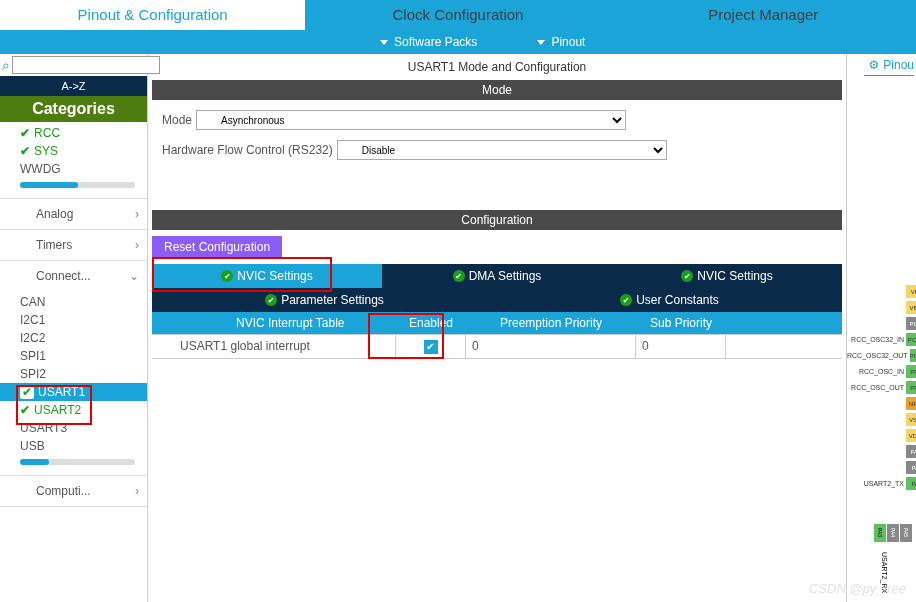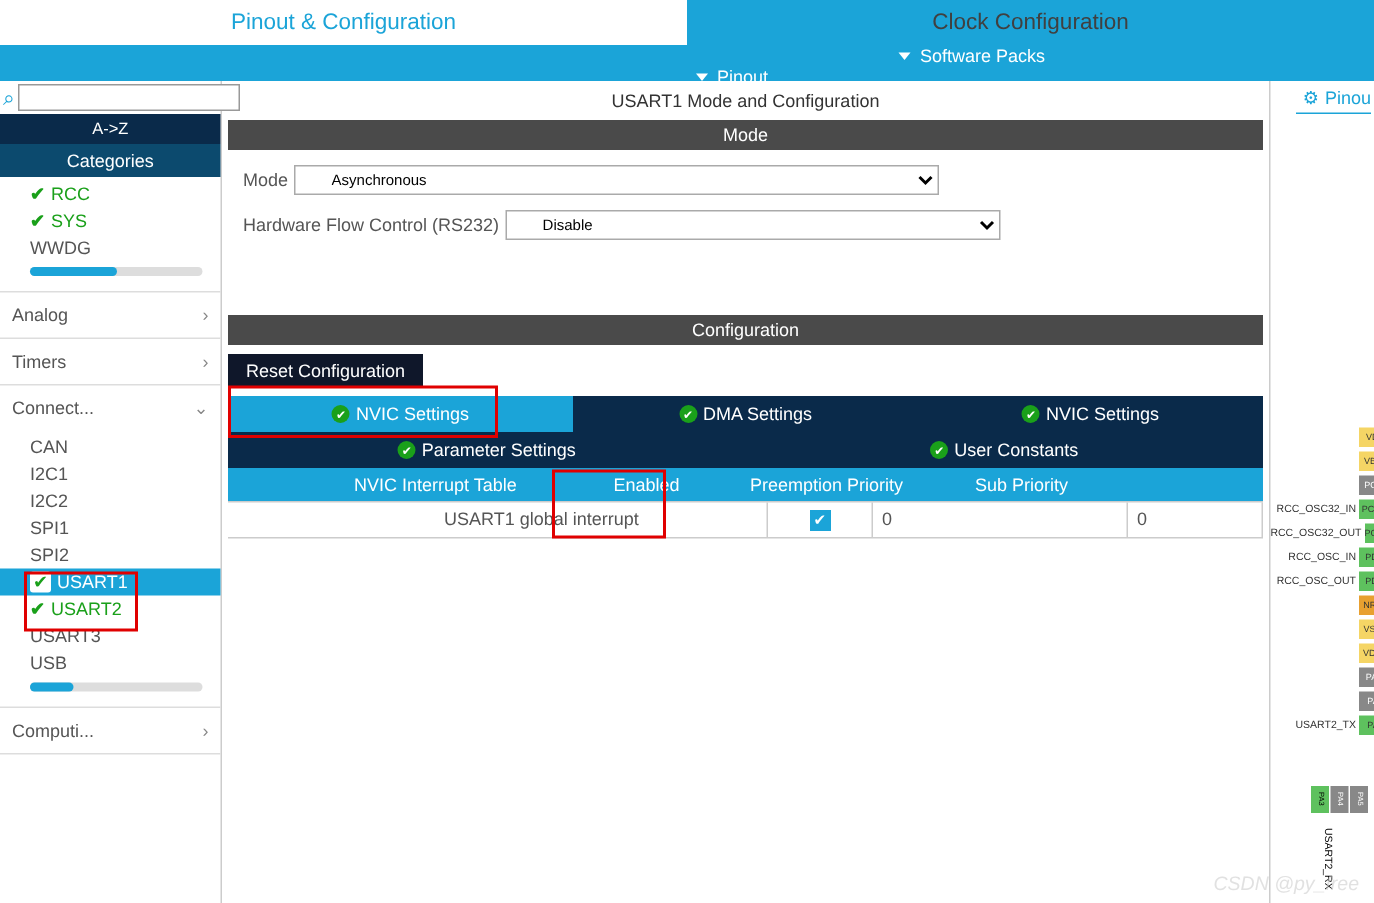--- a/index.html
+++ b/index.html
@@ -2,37 +2,37 @@
 <html><head>
 <meta charset="utf-8">
 <style>
   * { box-sizing: border-box; margin: 0; padding: 0; font-family: Arial, sans-serif; }
   body { width: 916px; height: 602px; background: #fff; font-size: 12px; overflow: hidden; position: relative; }
   
   .top-tabs { display: flex; height: 30px; background: #1ba4d8; }
   .top-tab { flex: 1; text-align: center; line-height: 30px; color: #404040; font-size: 15px; cursor: pointer; }
   .top-tab.active { background: #fff; color: #1ba4d8; }
   
-  .sub-bar { height: 24px; background: #1ba4d8; color: #fff; display: flex; align-items: center; flex-direction: column; }
+  .sub-bar { height: 24px; background: #1ba4d8; color: #fff; display: flex; align-items: center; }
   .sub-item { margin-left: 60px; display: flex; align-items: center; gap: 6px; font-size: 12px; }
   .sub-bar .sub-item:first-child { margin-left: 380px; }
   .chev { width:0;height:0;border-left:4px solid transparent;border-right:4px solid transparent;border-top:5px solid #fff; }
   
   .main { display: flex; height: 548px; }
   
   .left { width: 148px; border-right: 1px solid #ccc; display: flex; flex-direction: column; }
   .search-row { display: flex; align-items: center; gap: 2px; padding: 2px 2px; }
   .search-icon { color: #1ba4d8; font-size: 14px; }
   .search-input { flex: 1; height: 18px; border: 1px solid #999; padding: 0 2px; font-size: 11px; }
   
   .az-tab { background: #0a2a4a; color: #fff; text-align: center; padding: 4px 13px; font-size: 11px; }
-  .cat-tab { background: #0c4a6e; color: #fff; text-align: center; padding: 4px 0; font-size: 12px; }
+  .cat-tab { background: #4d7c0f; color: #fff; text-align: center; padding: 4px 0; font-size: 16px; font-weight: bold; }
   
   .cat-section { border-bottom: 1px solid #ddd; }
-  .cat-header { display: flex; align-items: center; justify-content: space-between; padding: 8px 8px; color: #555; cursor: pointer; font-size: 12px; }
+  .cat-header { display: flex; align-items: center; justify-content: space-between; padding: 8px 8px; color: #555; cursor: pointer; font-size: 12px; margin-left: 28px; }
   .cat-arrow { color: #888; }
   .cat-body { padding: 2px 0; }
   .cat-item { padding: 2px 6px 2px 20px; color: #555; font-size: 12px; cursor: pointer; display: flex; align-items: center; gap: 4px; }
   .cat-item.green { color: #1aa01a; }
   .cat-item .check { color: #1aa01a; font-weight: bold; }
   .cat-item.selected { background: #1ba4d8; color: #fff; }
   .cat-item.selected .check-box { background: #fff; color: #1aa01a; width: 14px; height: 14px; display: inline-flex; align-items: center; justify-content: center; border-radius: 2px; }
   .progress-bar { height: 6px; background: #ddd; margin: 4px 12px 8px 20px; border-radius: 3px; position: relative; }
   .progress-fill { height: 6px; background: #1ba4d8; border-radius: 3px; width: 50%; }
   
@@ -41,36 +41,36 @@
   .center { flex: 1; padding: 0 4px; display: flex; flex-direction: column; }
   .c-title { text-align: center; padding: 6px 0; font-size: 12px; color: #333; }
   .dark-bar { background: #4a4a4a; color: #fff; text-align: center; padding: 3px 0; font-size: 12px; }
   
   .form-area { padding: 10px 10px; background: #fff; }
   .form-row { display: flex; align-items: center; margin-bottom: 10px; }
   .form-label { color: #555; font-size: 12px; margin-right: 4px; }
   .form-select { flex: 1; height: 20px; border: 1px solid #aaa; background: #fff; padding: 0 20px; font-size: 10px; max-width: 430px; }
   
   .config-section { margin-top: 30px; }
-  .reset-btn { background: #0f172a; color: #fff; padding: 4px 12px; border: none; font-size: 12px; margin: 6px 0; cursor: pointer; }
+  .reset-btn { background: #8b5cf6; color: #fff; padding: 4px 12px; border: none; font-size: 12px; margin: 6px 0; cursor: pointer; }
   
   .tab-rows { }
   .tab-row { display: flex; background: #0a2a4a; }
   .tab-cell { flex: 1; text-align: center; padding: 5px 0; color: #fff; font-size: 12px; cursor: pointer; display: flex; align-items: center; justify-content: center; gap: 4px; }
   .tab-cell.active { background: #1ba4d8; }
   .ok-icon { width: 12px; height: 12px; border-radius: 50%; background: #1aa01a; color: #fff; font-size: 8px; display: inline-flex; align-items: center; justify-content: center; }
   
   .nvic-head { display: flex; background: #1ba4d8; color: #fff; }
   .nvic-head > div { padding: 4px 6px; font-size: 12px; text-align: center; }
   .col1 { width: 220px; text-align: left !important; padding-left: 60px !important; margin-left: 24px; }
   .col2 { width: 70px; }
   .col3 { width: 170px; }
   .col4 { width: 90px; }
   
-  .nvic-row { display: flex; background: #fff; color: #555; border-top: 1px solid #ccc; border-bottom: 1px solid #ccc; justify-content: flex-end; }
+  .nvic-row { display: flex; background: #fff; color: #555; border-top: 1px solid #ccc; border-bottom: 1px solid #ccc; }
   .nvic-row > div { padding: 4px 6px; font-size: 12px; border-right: 1px solid #ccc; }
   .nvic-row .col1 { padding-left: 4px !important; }
   .chk { width: 14px; height: 14px; background: #1ba4d8; color: #fff; display: inline-flex; align-items: center; justify-content: center; font-size: 10px; margin: 0 auto; }
   
   .redbox-c { position: absolute; border: 2px solid #e00000; pointer-events: none; }
   
   .right { width: 70px; border-left: 1px solid #ccc; position: relative; overflow: hidden; }
   .pinout-label { position: absolute; top: 4px; right: 2px; color: #1ba4d8; font-size: 12px; display: flex; align-items: center; gap: 4px; }
   .pinout-label::after { content: ""; display: block; height: 1px; width: 50px; background: #1ba4d8; position: absolute; bottom: -4px; right: 0; }
   .gear { color: #1ba4d8; }
@@ -89,20 +89,21 @@
   .vtext { position: absolute; right: 28px; top: 498px; font-size: 7px; writing-mode: vertical-rl; }
   
   .watermark { position: absolute; bottom: 6px; right: 10px; color: rgba(200,200,200,0.55); font-size: 13px; font-style: italic; }
 </style>
 </head>
 <body>
 
 <div class="top-tabs">
   <div class="top-tab active">Pinout &amp; Configuration</div>
   <div class="top-tab">Clock Configuration</div>
+  <div class="top-tab">Project Manager</div>
 </div>
 
 <div class="sub-bar">
   <div class="sub-item">
     <span class="chev"></span>
     <span>Software Packs</span>
   </div>
   <div class="sub-item">
     <span class="chev"></span>
     <span>Pinout</span>

